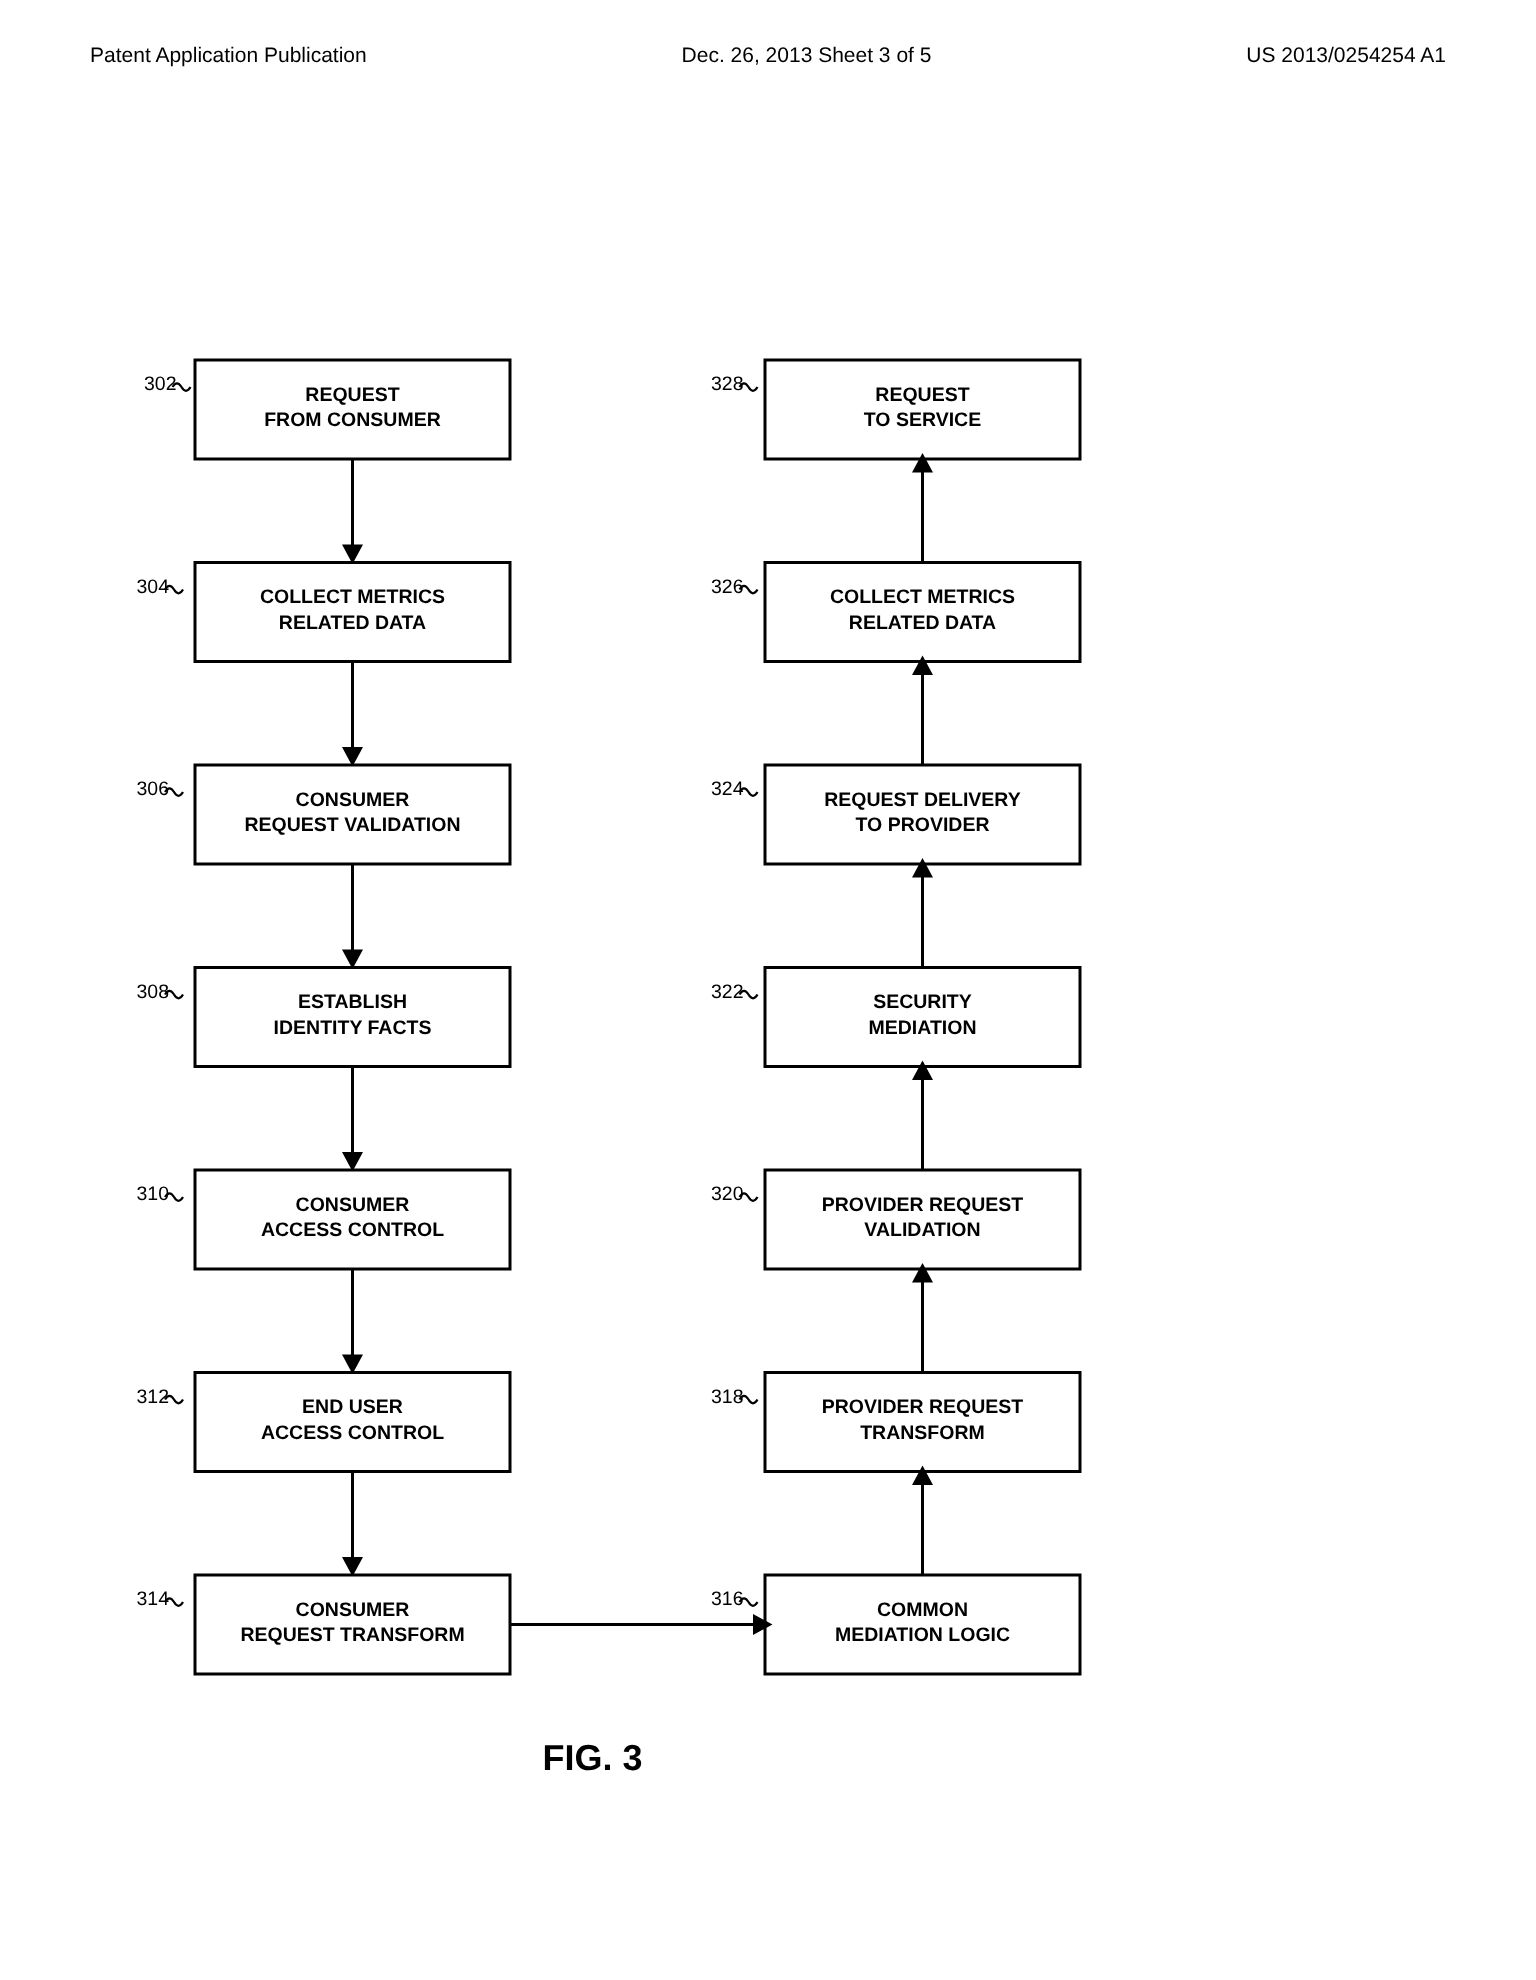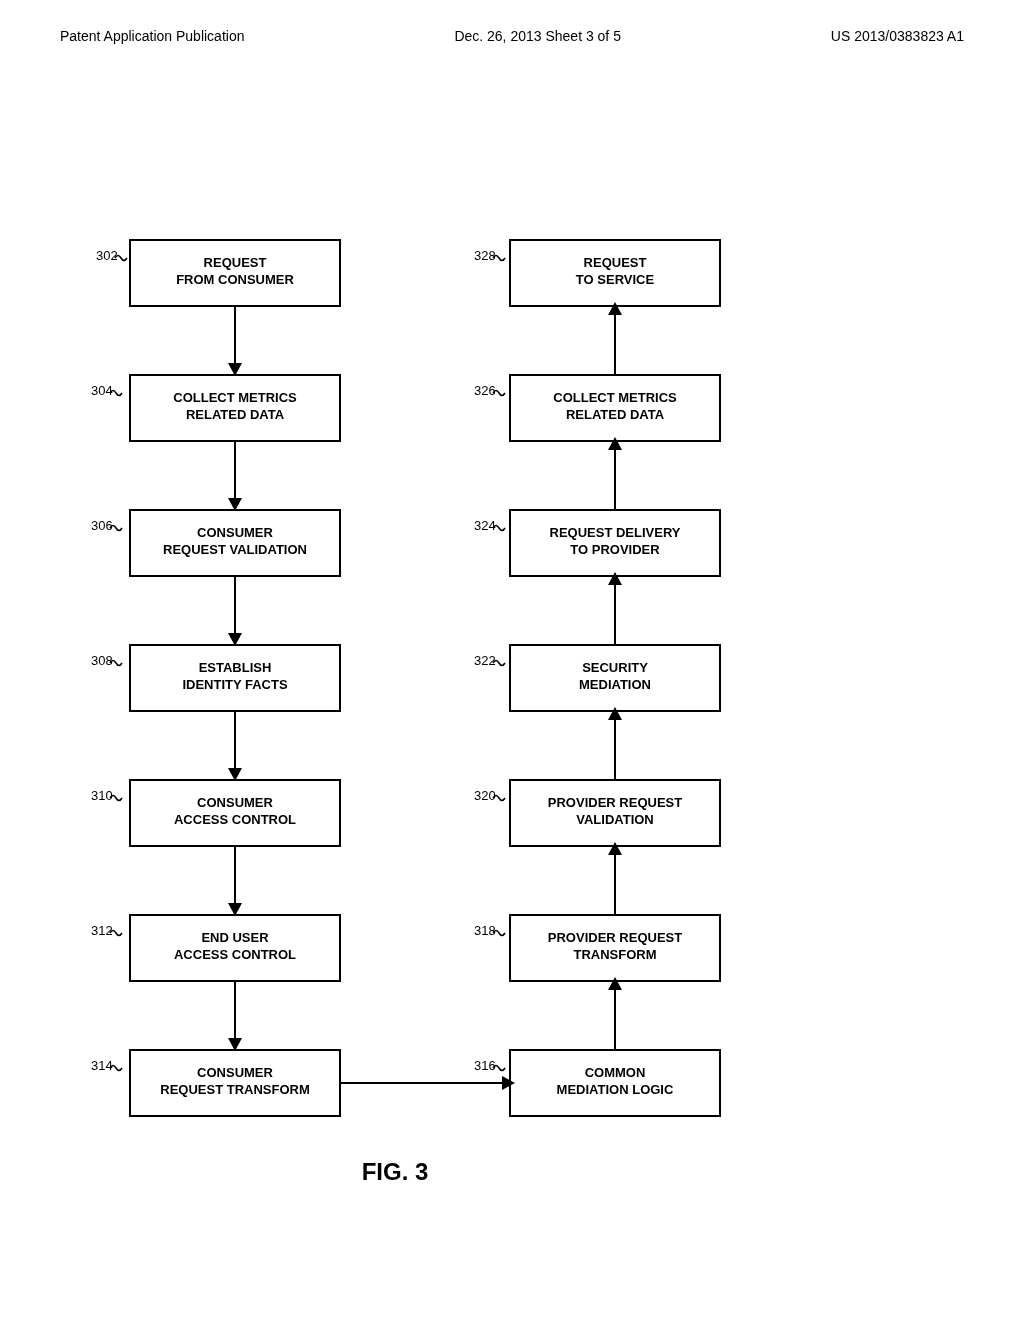--- a/index.html
+++ b/index.html
@@ -30,21 +30,21 @@
     }
   </style>
 </head>
 <body>
 
 <div class="page">
 
   <div class="header">
     <span>Patent Application Publication</span>
     <span>Dec. 26, 2013   Sheet 3 of 5</span>
-    <span>US 2013/0383823 A1</span>
+    <span>US 2013/0254254 A1</span>
   </div>
 
   <svg style="position:absolute;top:110px;left:0;width:1024px;height:1180px;" viewBox="0 0 1024 1180">
 
     <rect x="130" y="130" width="210" height="66" fill="white" stroke="black" stroke-width="2"></rect>
     <text x="235" y="157" text-anchor="middle" font-family="Arial" font-size="13" font-weight="bold">REQUEST</text>
     <text x="235" y="174" text-anchor="middle" font-family="Arial" font-size="13" font-weight="bold">FROM CONSUMER</text>
 
     <text x="96" y="150" font-family="Arial" font-size="13">302</text>
     <path d="M115,148 Q118,143 121,148 Q124,153 127,148" fill="none" stroke="black" stroke-width="1.5"></path>

